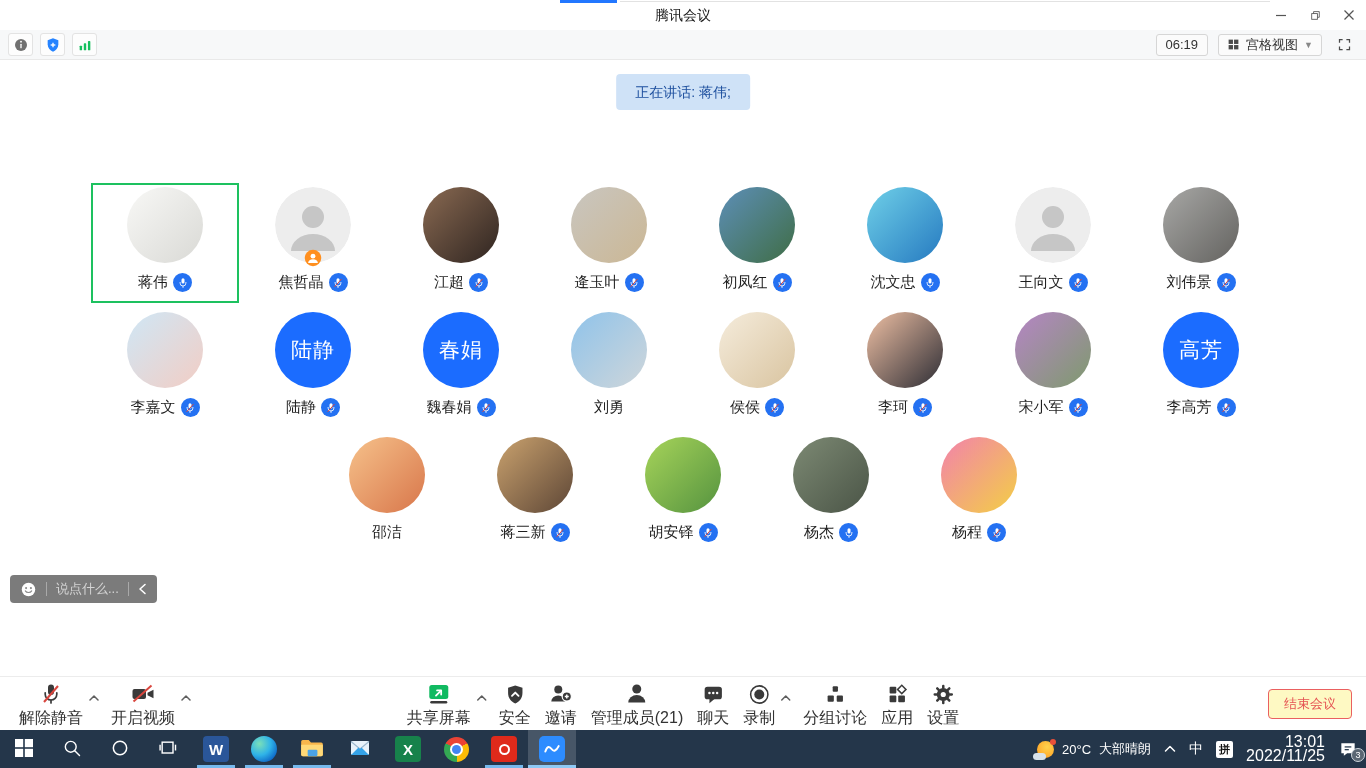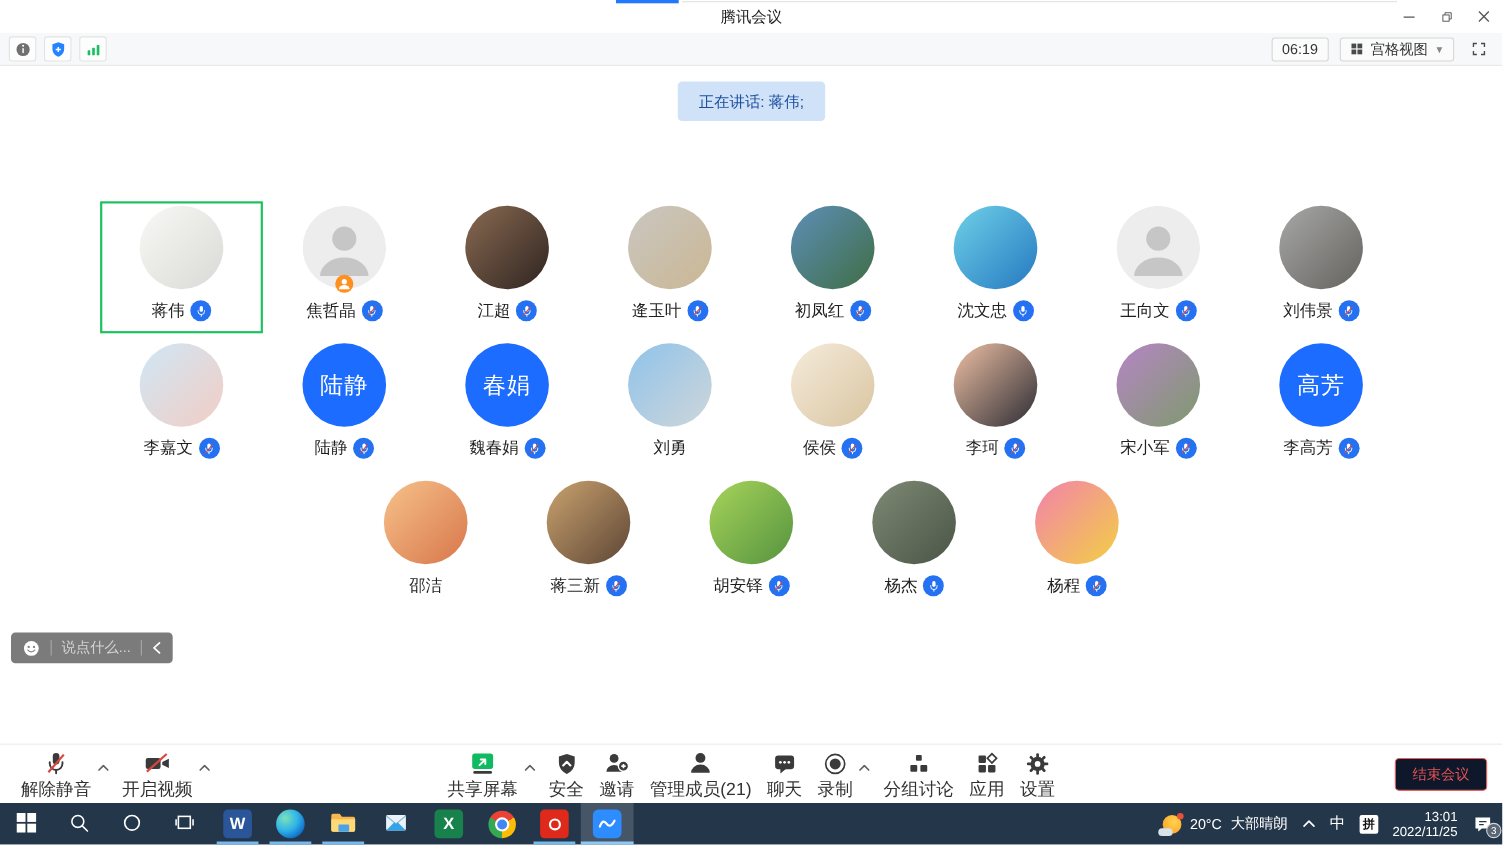--- a/index.html
+++ b/index.html
@@ -62,21 +62,21 @@
   
   .toolbar { position:absolute; top:676px; left:0; width:100%; height:54px; background:#fff;
              border-top:1px solid #ececec; }
   .tb-left { position:absolute; left:12px; top:5px; display:flex; align-items:flex-start; }
   .tb-center { position:absolute; left:50%; transform:translateX(-50%); top:5px; display:flex; align-items:flex-start; }
   .tb-item { display:flex; flex-direction:column; align-items:center; padding:0 7px; cursor:default; }
   .tb-ico { height:24px; display:flex; align-items:center; justify-content:center; }
   .tb-label { margin-top:2px; font-size:16px; color:#333; white-space:nowrap; }
   .tb-chev { border:none; background:transparent; height:24px; margin:4px 2px 0 -4px; padding:0 3px;
              display:flex; align-items:center; }
-  .end-btn { position:absolute; right:14px; top:12px; height:30px; padding:0 15px; background:#0f172a;
+  .end-btn { position:absolute; right:14px; top:12px; height:30px; padding:0 15px; background:#fef9c3;
              border:1px solid #ea6060; border-radius:4px; color:#e55353; font-size:13px; }
 
   
   .taskbar { position:absolute; top:730px; left:0; width:100%; height:38px; background:#24364a;
              display:flex; justify-content:space-between; }
   .tb-apps { display:flex; }
   .tslot { position:relative; width:48px; height:38px; display:flex; align-items:center; justify-content:center; }
   .tslot.active { background:rgba(255,255,255,.16); }
   .trun { position:absolute; bottom:0; left:5px; right:5px; height:3px; background:#76b9ed; }
   .tslot.active .trun { left:0; right:0; background:#8ec9f5; }
@@ -97,21 +97,21 @@
   .tray { display:flex; align-items:center; gap:13px; padding-right:8px; color:#fff; }
   .weather { display:flex; align-items:center; gap:8px; }
   .sun { width:17px; height:17px; border-radius:50%; background:radial-gradient(circle at 60% 35%, #ffd34d, #ff9a1f);
          position:relative; }
   .sun::before { content:""; position:absolute; right:-2px; top:-2px; width:6px; height:6px; border-radius:50%; background:#e8503a; }
   .sun::after { content:""; position:absolute; left:-4px; bottom:-2px; width:13px; height:7px; border-radius:6px; background:#d8e2ea; }
   .tray-temp, .tray-desc { font-size:13px; }
   .ime-lang { font-size:14px; }
   .ime-mode { width:17px; height:17px; background:#fff; color:#111; font-size:11px; font-weight:bold;
               border-radius:2px; display:flex; align-items:center; justify-content:center; }
-  .clock { text-align:right; font-size:12px; line-height:14px; }
+  .clock { text-align:right; font-size:16px; line-height:14px; }
   .notif { position:relative; display:flex; align-items:center; }
   .nbadge { position:absolute; right:-7px; bottom:-3px; width:14px; height:14px; border-radius:50%;
             background:#5a6673; border:1px solid #cfd6dd; color:#fff; font-size:9px;
             display:flex; align-items:center; justify-content:center; }
 </style>
 </head>
 <body>
 
 <div class="screen">
 

